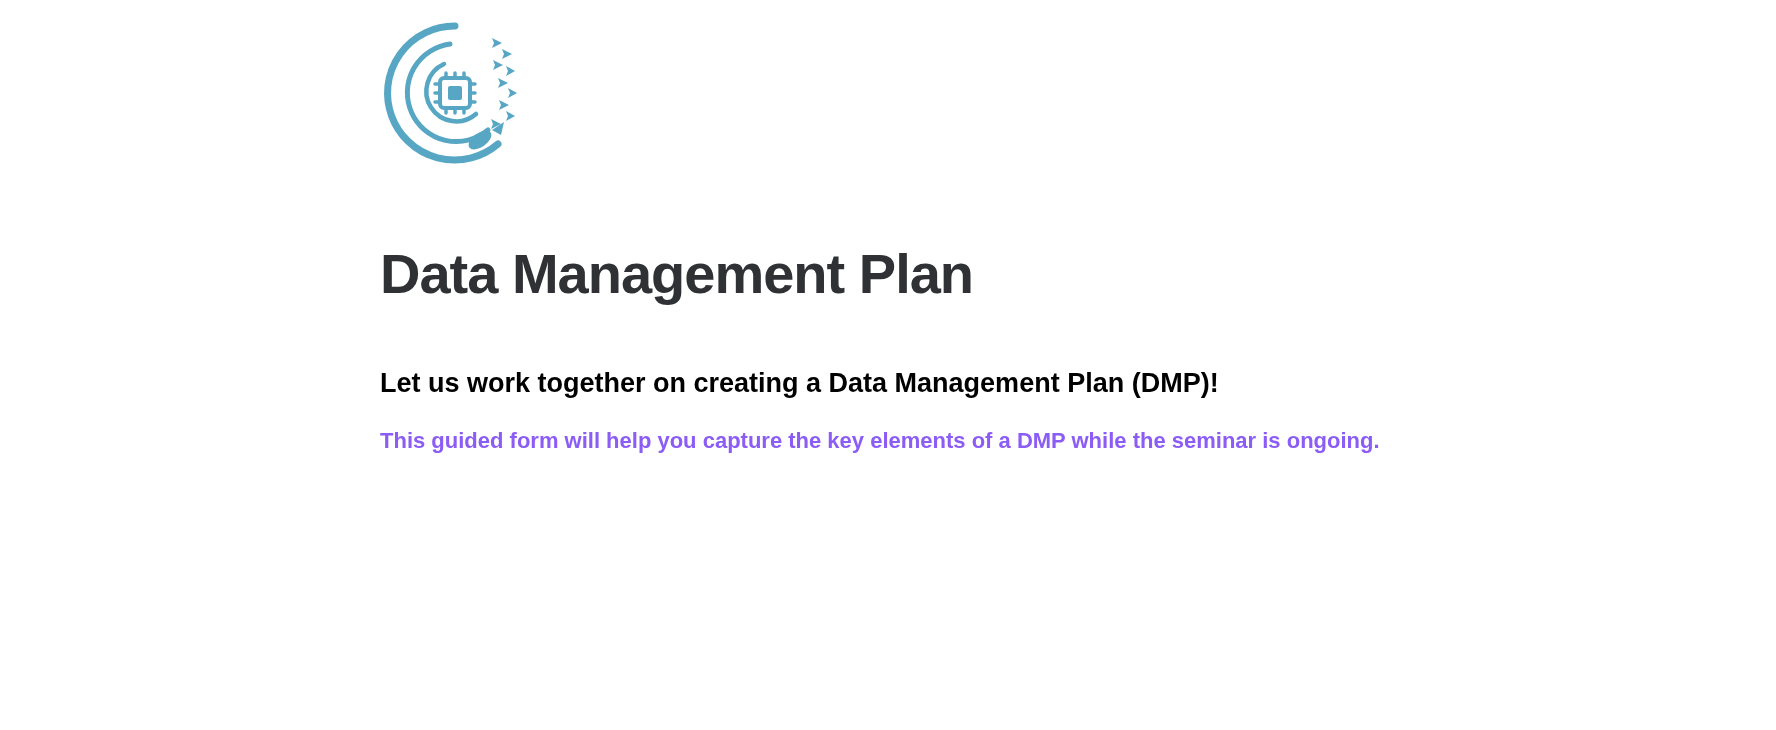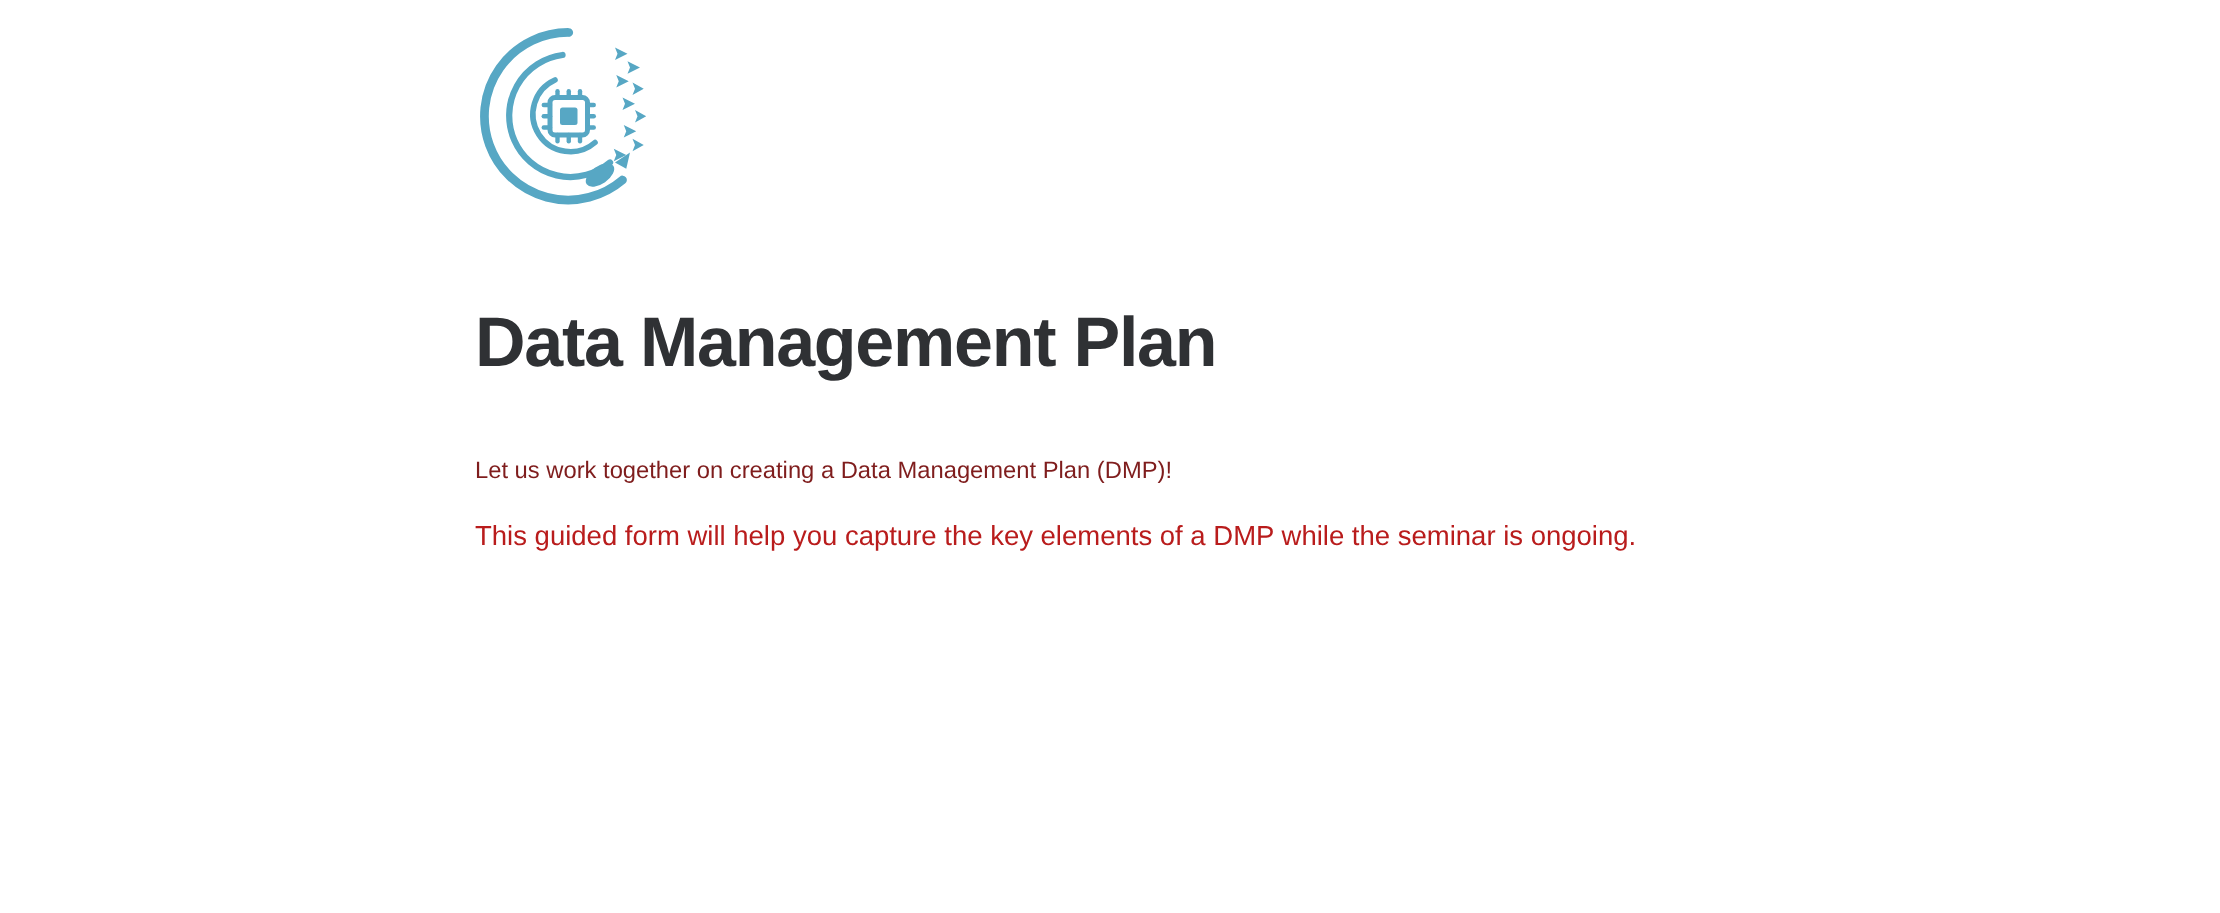--- a/index.html
+++ b/index.html
@@ -44,32 +44,32 @@
     line-height: 1.2;
     font-weight: 700;
     letter-spacing: -1px;
     color: #2f3134;
   }
   .intro-block {
     padding-top: 56px;
   }
   .lead {
     margin: 0;
-    font-size: 19px;
+    font-size: 27px;
     line-height: 1.5;
-    font-weight: 400;
-    color: #7f1d1d;
+    font-weight: 700;
+    color: #000000;
   }
   .para {
     margin: 0;
     padding-top: 20px;
     font-size: 22px;
     line-height: 1.55;
-    font-weight: 400;
-    color: #b91c1c;
+    font-weight: 700;
+    color: #8b5cf6;
     max-width: 1085px;
   }
   .para.spaced {
     padding-top: 42px;
   }
 </style>
 </head>
 <body>
 
 <div class="page">

